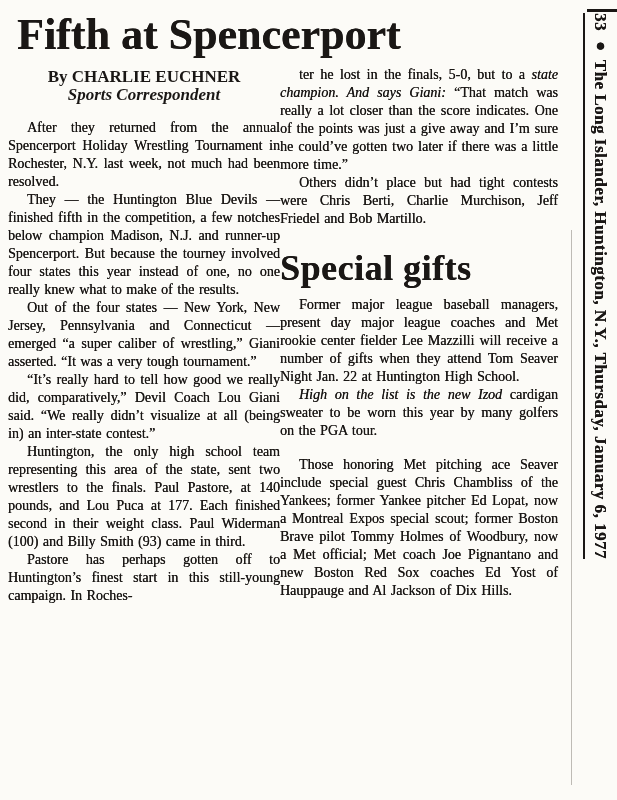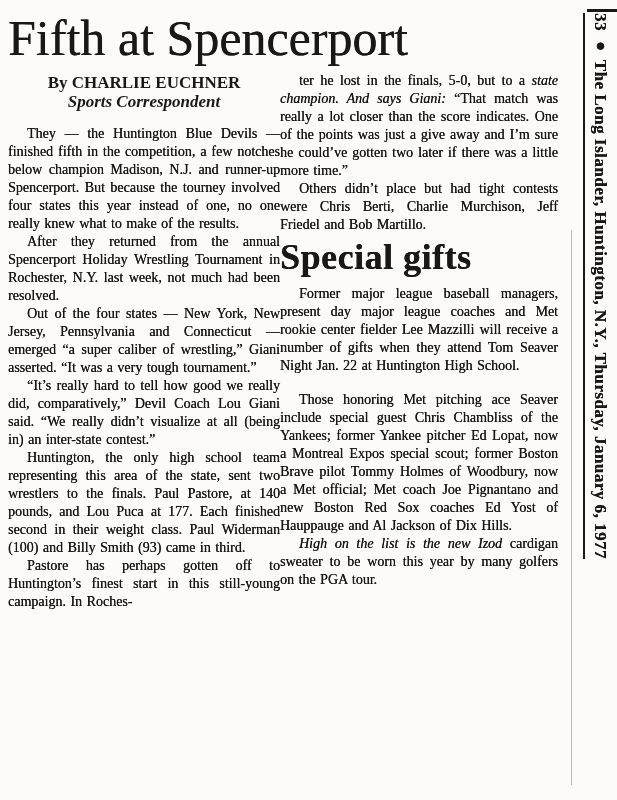--- a/index.html
+++ b/index.html
@@ -16,24 +16,24 @@
     width:617px;height:800px;
     background:var(--paper);
     color:var(--ink);
     overflow:hidden;
     box-sizing:border-box;
   }
   .content{
     position:absolute;left:8px;top:12px;width:566px;
   }
   h1.headline{
-    margin:0 0 7px 0;
-    font-size:50px;
+    margin:0 0 7px 9px;
+    font-size:44px;
     line-height:1.06;
-    font-weight:normal;
+    font-weight:bold;
     letter-spacing:0px;
     white-space:nowrap;
     text-shadow:0.3px 0 0 currentColor;
   }
   .cols{
     display:flex;
     gap:0;
   }
   .col{box-sizing:border-box;}
   .col.left{width:272px;}
@@ -53,21 +53,21 @@
     text-align:justify;
     text-indent:19px;
     word-spacing:1px;
     hyphens:auto;
     -webkit-hyphens:auto;
     text-shadow:0.2px 0 0 currentColor;
   }
   p.para.gap{margin-top:16px;}
   .it{font-style:italic;}
   h2.subhead{
-    margin:5px 0 10px 0;
+    margin:22px 0 10px 0;
     font-size:36px;
     font-weight:bold;
     letter-spacing:0.5px;
     line-height:1;
     text-shadow:0.3px 0 0 currentColor;
   }
   
   .masthead{
     position:absolute;
     top:13px;right:7px;
@@ -103,36 +103,36 @@
   <div class="content">
     <h1 class="headline">Fifth at Spencerport</h1>
 
     <div class="cols">
       <div class="col left">
         <div class="byline">
           <div>By CHARLIE EUCHNER</div>
           <div class="role">Sports Correspondent</div>
         </div>
         <div id="col-left">
+            <p class="para"><span>After they returned from the annual Spencerport Holiday Wrestling Tournament in Rochester, N.Y. last week, not much had been resolved.</span></p>
             <p class="para"><span>They — the Huntington Blue Devils — finished fifth in the competition, a few notches below champion Madison, N.J. and runner-up Spencerport. But because the tourney involved four states this year instead of one, no one really knew what to make of the results.</span></p>
-            <p class="para"><span>After they returned from the annual Spencerport Holiday Wrestling Tournament in Rochester, N.Y. last week, not much had been resolved.</span></p>
             <p class="para"><span>Out of the four states — New York, New Jersey, Pennsylvania and Connecticut — emerged “a super caliber of wrestling,” Giani asserted. “It was a very tough tournament.”</span></p>
             <p class="para"><span>“It’s really hard to tell how good we really did, comparatively,” Devil Coach Lou Giani said. “We really didn’t visualize at all (being in) an inter-state contest.”</span></p>
             <p class="para"><span>Huntington, the only high school team representing this area of the state, sent two wrestlers to the finals. Paul Pastore, at 140 pounds, and Lou Puca at 177. Each finished second in their weight class. Paul Widerman (100) and Billy Smith (93) came in third.</span></p>
             <p class="para"><span>Pastore has perhaps gotten off to Huntington’s finest start in this still-young campaign. In Roches-</span></p>
           </div>
       </div>
 
       <div class="col right" id="col-right">
           <p class="para"><span>ter he lost in the finals, 5-0, but to a </span><span class="it">state champion. And says Giani:</span><span> “That match was really a lot closer than the score indicates. One of the points was just a give away and I’m sure he could’ve gotten two later if there was a little more time.”</span></p>
           <p class="para"><span>Others didn’t place but had tight contests were Chris Berti, Charlie Murchison, Jeff Friedel and Bob Martillo.</span></p>
           <h2 class="subhead">Special gifts</h2>
           <p class="para"><span>Former major league baseball managers, present day major league coaches and Met rookie center fielder Lee Mazzilli will receive a number of gifts when they attend Tom Seaver Night Jan. 22 at Huntington High School.</span></p>
+          <p class="para"><span class="it">High on the list is the new Izod</span><span> cardigan sweater to be worn this year by many golfers on the PGA tour.</span></p>
           <p class="para gap"><span>Those honoring Met pitching ace Seaver include special guest Chris Chambliss of the Yankees; former Yankee pitcher Ed Lopat, now a Montreal Expos special scout; former Boston Brave pilot Tommy Holmes of Woodbury, now a Met official; Met coach Joe Pignantano and new Boston Red Sox coaches Ed Yost of Hauppauge and Al Jackson of Dix Hills.</span></p>
-          <p class="para"><span class="it">High on the list is the new Izod</span><span> cardigan sweater to be worn this year by many golfers on the PGA tour.</span></p>
         </div>
     </div>
   </div>
 
   <div class="edge-mark"></div>
   <div class="column-rule"></div>
   <div class="masthead">33 ● The Long Islander, Huntington, N.Y., Thursday, January 6, 1977</div>
 
 </div>
 

